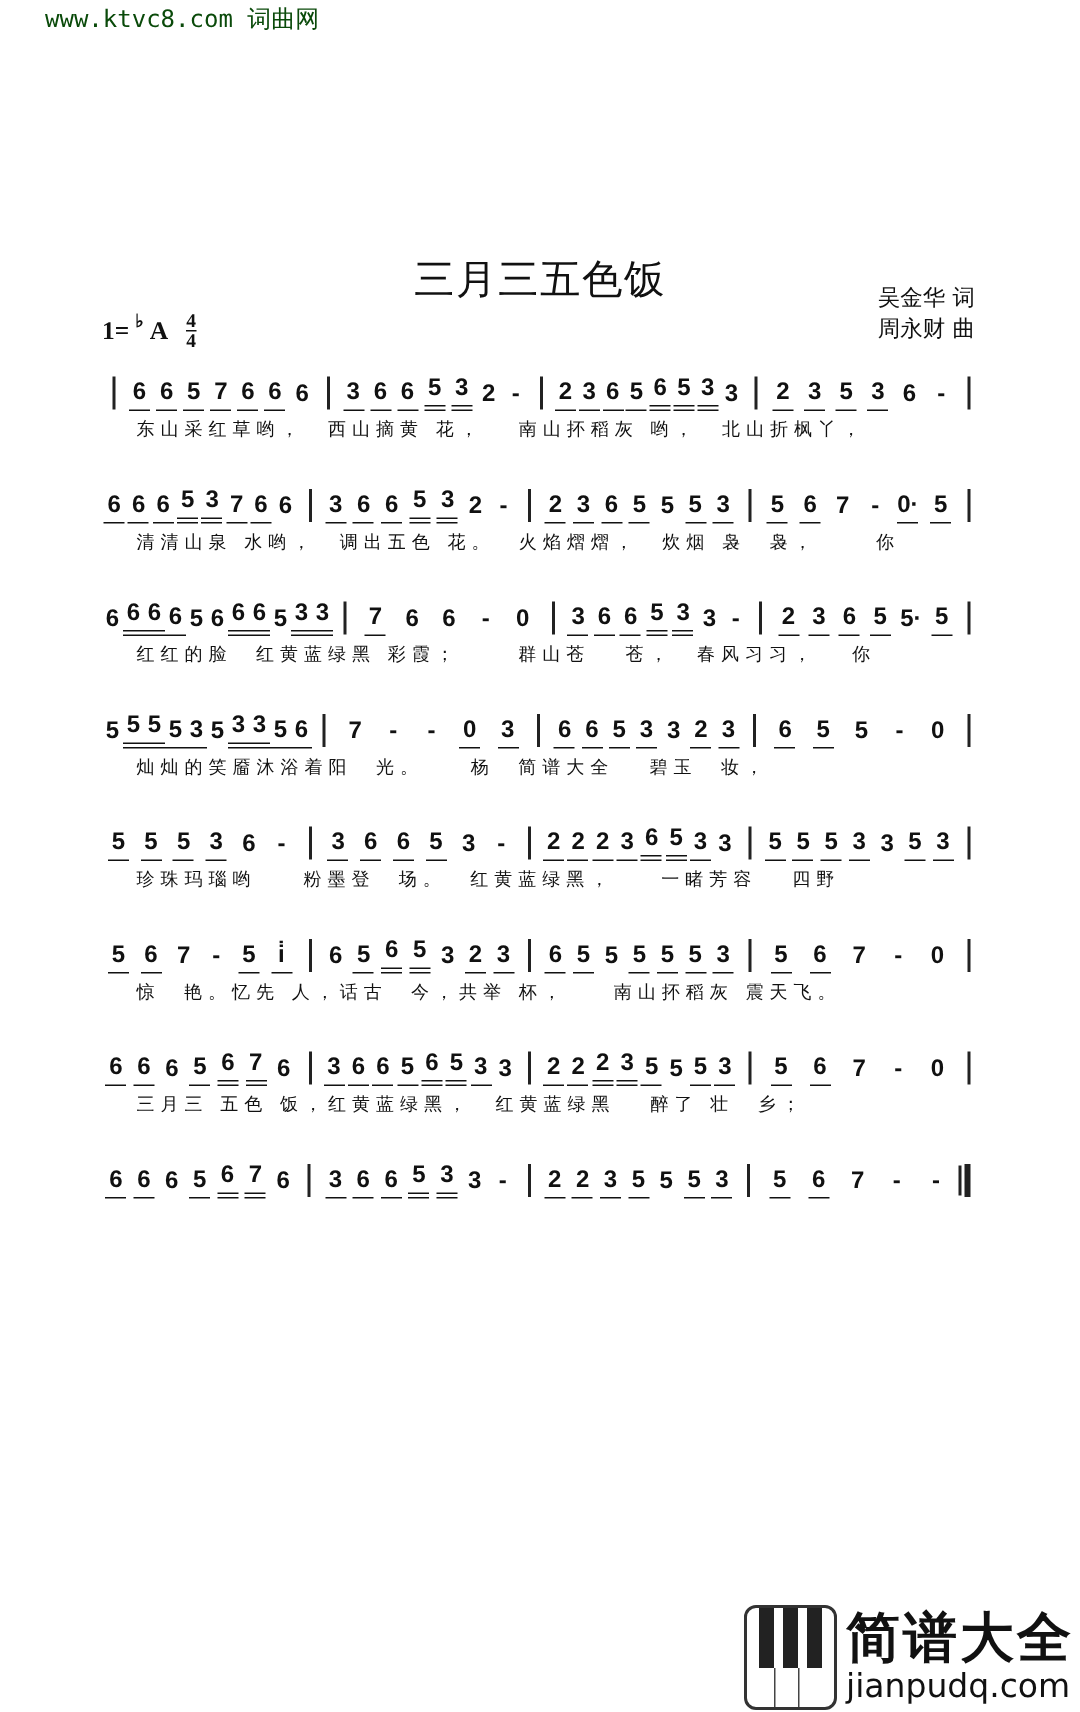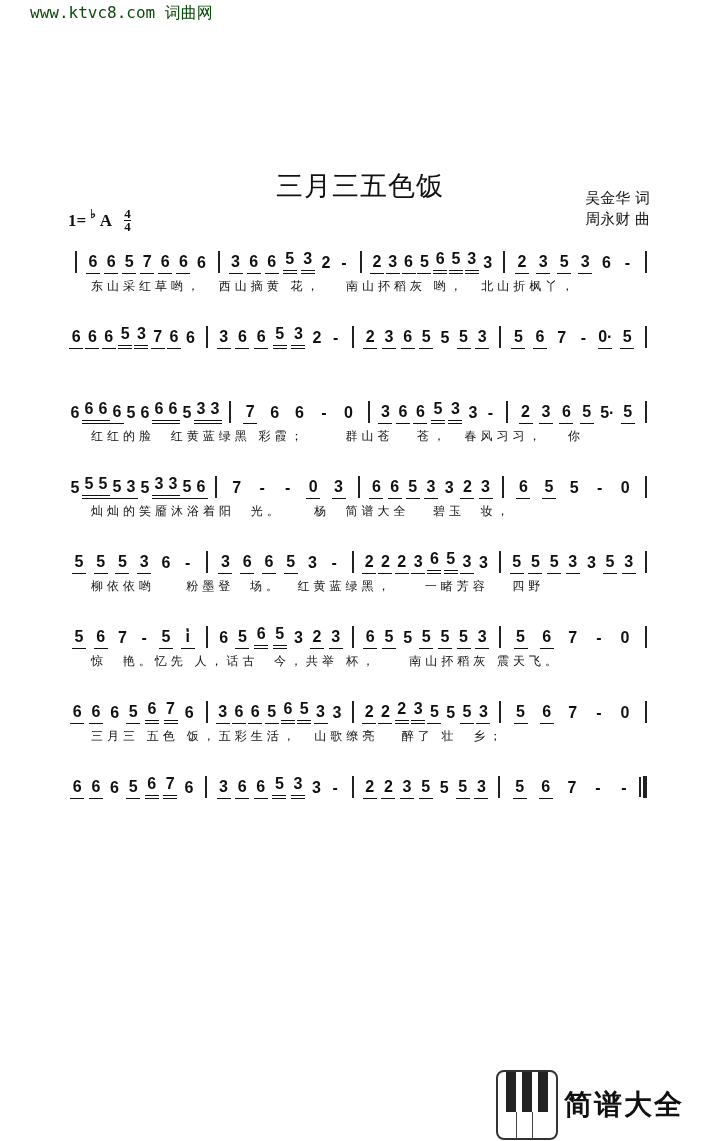--- a/index.html
+++ b/index.html
@@ -17,21 +17,21 @@
   .bar.final { width:4px; margin-left:6px; box-shadow:-5px 0 0 -1px #222; }
   .measure { flex:1; display:flex; justify-content:space-around; align-items:flex-end; }
   .nt { display:inline-block; text-align:center; min-width:14px; padding-bottom:2px; }
   .nt.u1 { border-bottom:1.5px solid #111; }
   .nt.u2 { border-bottom:4px double #111; }
   .lyrics { position:absolute; top:38px; left:4px; right:0; font-size:12px; letter-spacing:4px; white-space:pre;margin-left:19px; }
   .logo { position:absolute; left:496px; top:1070px; display:flex; align-items:center; gap:6px; }
   .piano { width:58px; height:66px; border:2px solid #333; border-radius:8px; position:relative; background:#fff; overflow:hidden; }
   .piano .k { position:absolute; top:0; width:10px; height:40px; background:#222; }
   .logo-text { display:flex; flex-direction:column; }
-  .logo-cn { font-size:28px; font-weight:bold; letter-spacing:2px; line-height:40px; }
+  .logo-cn { font-size:36px; font-weight:bold; letter-spacing:2px; line-height:40px; }
   .logo-en { font-size:22px; line-height:24px; }
 </style>
 </head>
 <body>
 
 <div class="watermark">www.ktvc8.com 词曲网</div>
 <div class="title">三月三五色饭</div>
 <div class="credits">
   <div>吴金华 词</div>
   <div>周永财 曲</div>
@@ -129,20 +129,21 @@
         <div class="measure">
           <span class="nt u1">5</span>
           <span class="nt u1">6</span>
           <span class="nt">7</span>
           <span class="nt">-</span>
           <span class="nt u1">0·</span>
           <span class="nt u1">5</span>
         </div>
         <div class="bar"></div>
       </div>
+      <div class="lyrics">清清山泉 水哟，  调出五色 花。  火焰熠熠，  炊烟 袅  袅，     你</div>
     </div>
     <div class="line" style="top: 390px;">
       <div class="notes">
         <div class="measure">
           <span class="nt">6</span>
           <span class="nt u2">6</span>
           <span class="nt u2">6</span>
           <span class="nt u1">6</span>
           <span class="nt">5</span>
           <span class="nt">6</span>
@@ -262,21 +263,21 @@
           <span class="nt u1">5</span>
           <span class="nt u1">5</span>
           <span class="nt u1">5</span>
           <span class="nt u1">3</span>
           <span class="nt">3</span>
           <span class="nt u1">5</span>
           <span class="nt u1">3</span>
         </div>
         <div class="bar"></div>
       </div>
-      <div class="lyrics">柳依依哟    粉墨登  场。  红黄蓝绿黑，    一睹芳容   四野</div>
+      <div class="lyrics">珍珠玛瑙哟    粉墨登  场。  红黄蓝绿黑，    一睹芳容   四野</div>
     </div>
     <div class="line" style="top: 615px;">
       <div class="notes">
         <div class="measure">
           <span class="nt u1">5</span>
           <span class="nt u1">6</span>
           <span class="nt">7</span>
           <span class="nt">-</span>
           <span class="nt u1">5</span>
           <span class="nt u1">i̇</span>
@@ -349,21 +350,21 @@
         <div class="bar"></div>
         <div class="measure">
           <span class="nt u1">5</span>
           <span class="nt u1">6</span>
           <span class="nt">7</span>
           <span class="nt">-</span>
           <span class="nt">0</span>
         </div>
         <div class="bar"></div>
       </div>
-      <div class="lyrics">三月三 五色 饭，五彩生活，  山歌缭亮   醉了 壮  乡；</div>
+      <div class="lyrics">三月三 五色 饭，红黄蓝绿黑，  红黄蓝绿黑   醉了 壮  乡；</div>
     </div>
     <div class="line" style="top: 765px;">
       <div class="notes">
         <div class="measure">
           <span class="nt u1">6</span>
           <span class="nt u1">6</span>
           <span class="nt">6</span>
           <span class="nt u1">5</span>
           <span class="nt u2">6</span>
           <span class="nt u2">7</span>
@@ -405,14 +406,15 @@
 <div class="logo">
   <div class="piano">
     <div class="k" style="left:8px"></div>
       <div class="k" style="left:24px"></div>
       <div class="k" style="left:40px"></div>
     <div style="position:absolute;left:18px;top:40px;width:1px;height:30px;background:#444"></div>
     <div style="position:absolute;left:34px;top:40px;width:1px;height:30px;background:#444"></div>
   </div>
   <div class="logo-text">
     <span class="logo-cn">简谱大全</span>
+    <span class="logo-en">jianpudq.com</span>
   </div>
 </div>
 
 </body></html>

